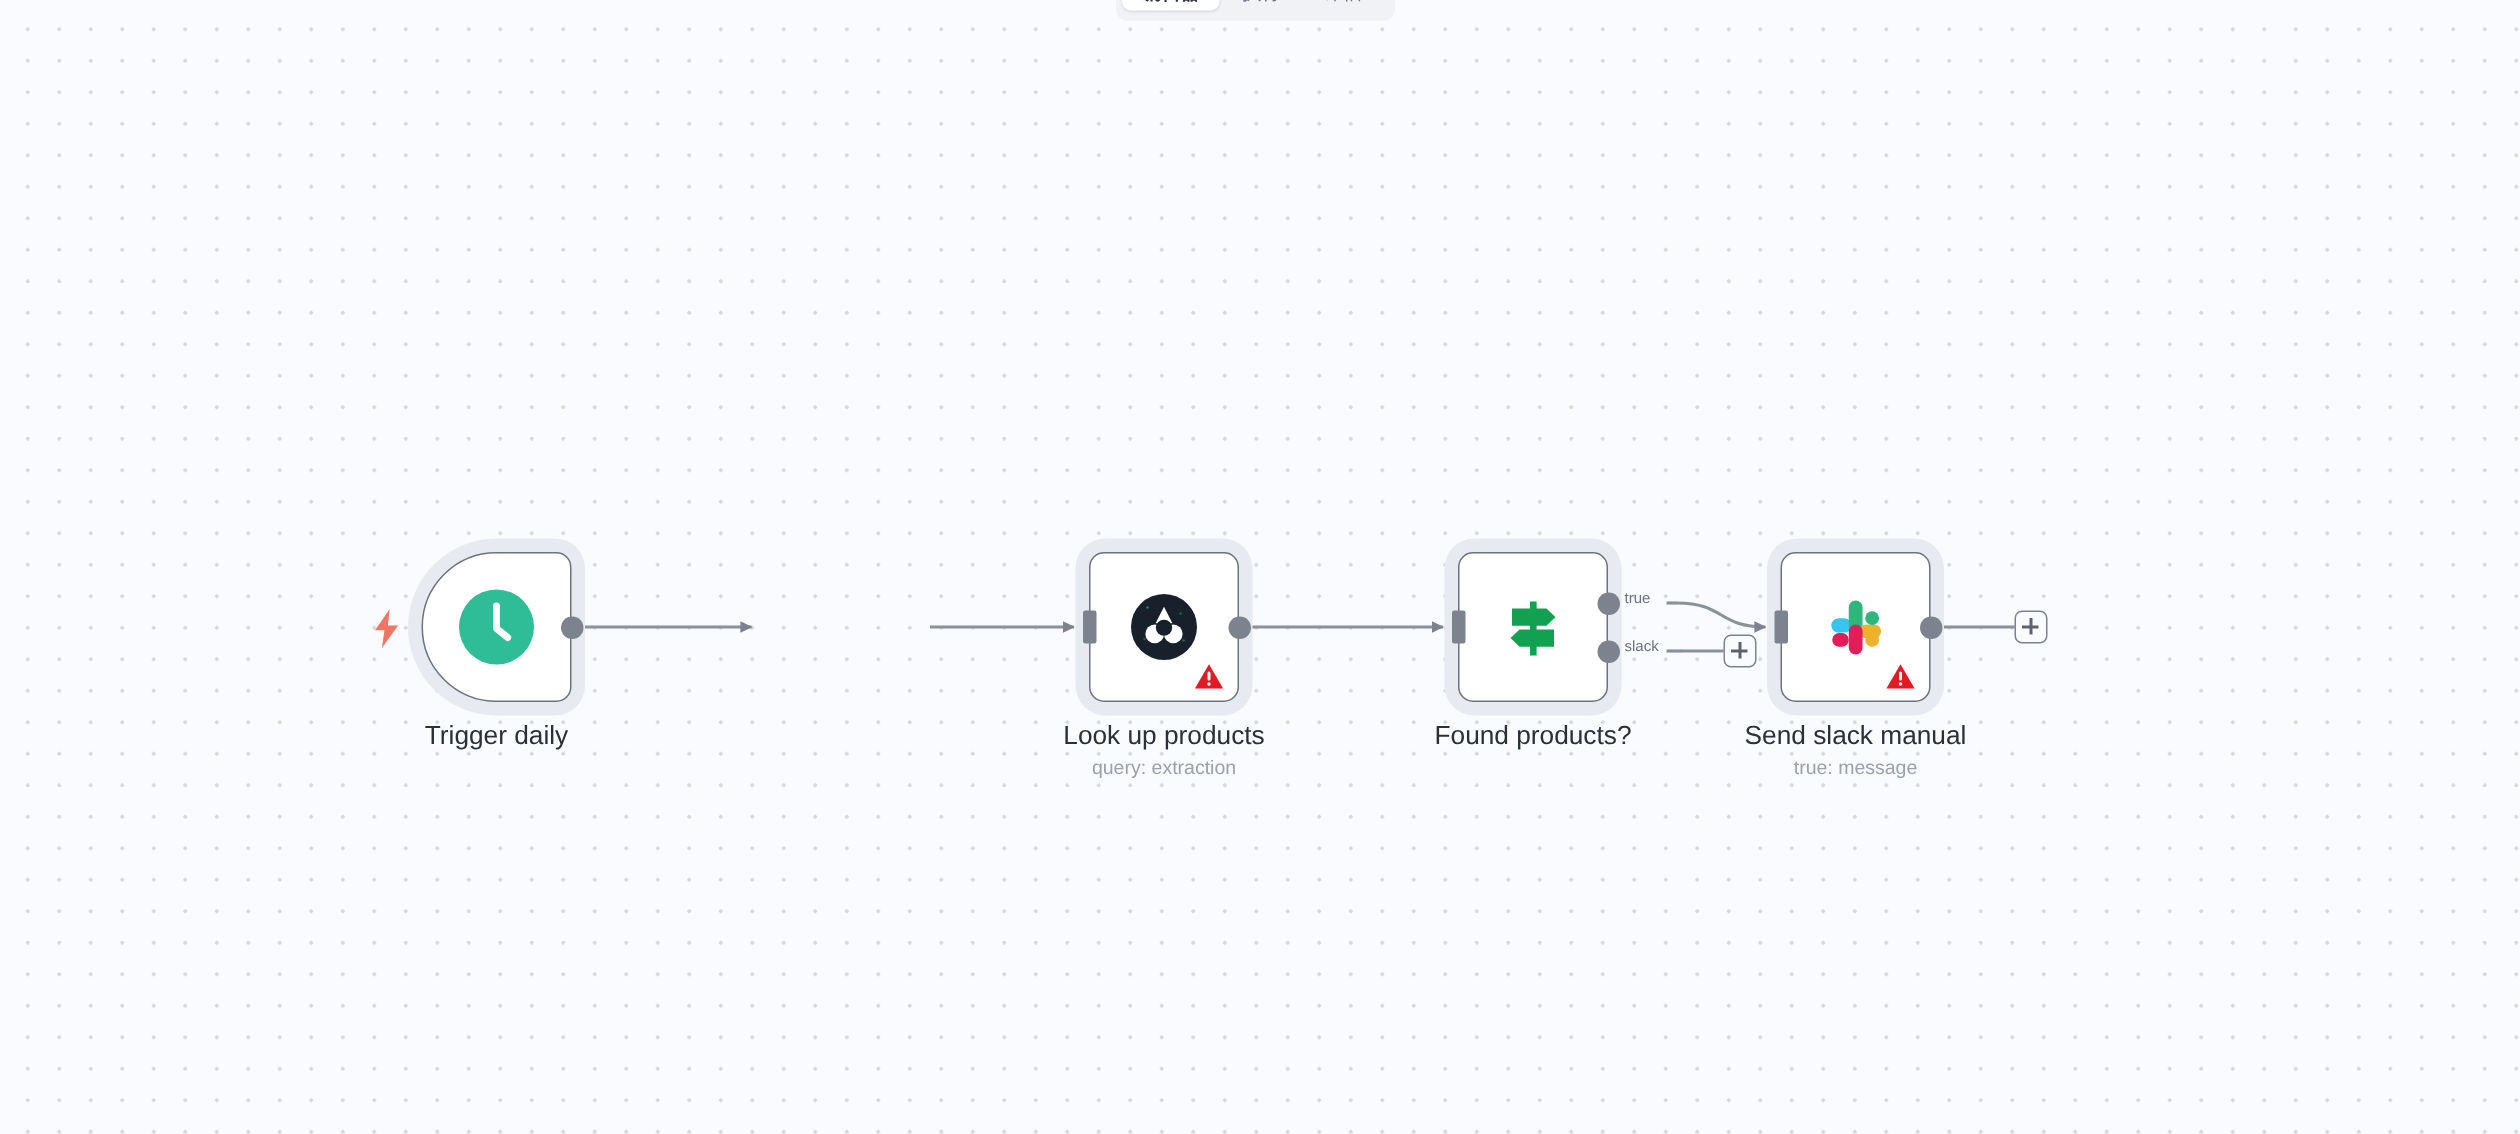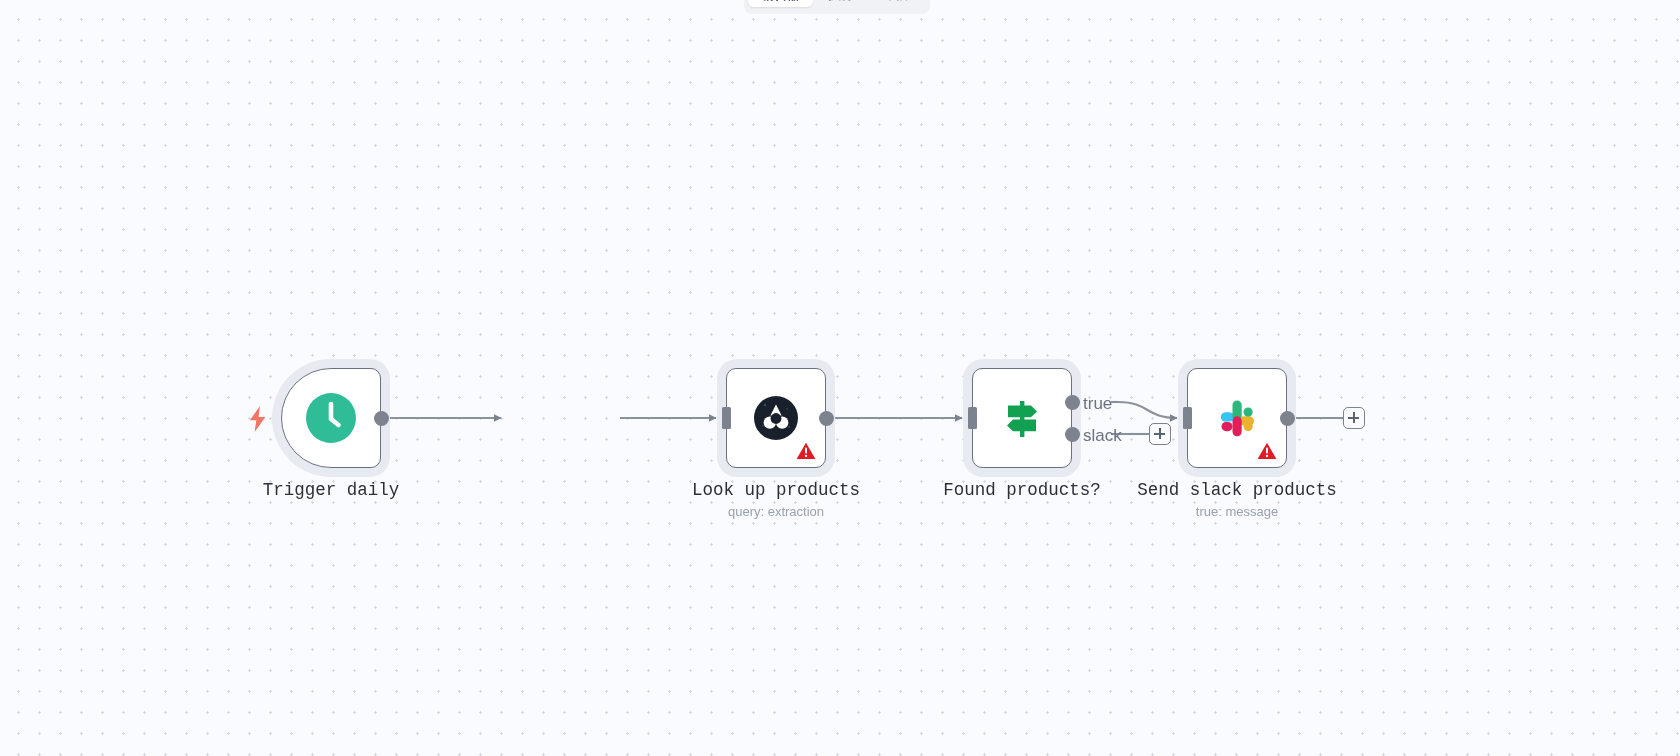--- a/index.html
+++ b/index.html
@@ -100,21 +100,20 @@
     left: 50%;
     transform: translateX(-50%);
     text-align: center;
     white-space: nowrap;
     z-index: 12;
   }
   .node-title {
     font-size: 17.5px;
     color: #2b2f38;
     line-height: 1.25;
-    font-family: Liberation Mono, monospace;
   }
   .node-subtitle {
     font-size: 13px;
     color: #9aa0ac;
     line-height: 1.6;
   }
 
   
   .port-out {
     position: absolute;
@@ -147,21 +146,21 @@
     left: 249px;
     top: 406px;
     width: 18px;
     height: 26px;
     z-index: 12;
   }
 
   
   .branch-label {
     position: absolute;
-    font-size: 17px;
+    font-size: 10px;
     color: #6b7280;
     z-index: 14;
     white-space: nowrap;
     text-align: center;
   }
 
   
   .plus-btn {
     position: absolute;
     width: 22px;
@@ -319,21 +318,21 @@
         <svg width="20" height="18" viewBox="0 0 20 18">
           <path d="M10 0.8 L19.4 17 L0.6 17 Z" fill="#e01b24"></path>
           <rect x="9" y="5.6" width="2" height="6" rx="1" fill="#ffffff"></rect>
           <circle cx="10" cy="14" r="1.15" fill="#ffffff"></circle>
         </svg>
       </span>
     </div>
     <div class="port-in" style="left:-4px; top:39px;"></div>
     <div class="port-out" style="left:93px; top:43px;"></div>
     <div class="node-caption">
-      <div class="node-title">Send slack products</div>
+      <div class="node-title">Send slack manual</div>
       <div class="node-subtitle">true: message</div>
     </div>
   </div>
 
   <div class="plus-btn" style="left:1149px; top:423px;"></div>
   <div class="plus-btn" style="left:1343px; top:407px;"></div>
 
 </div>
 
 </body></html>

